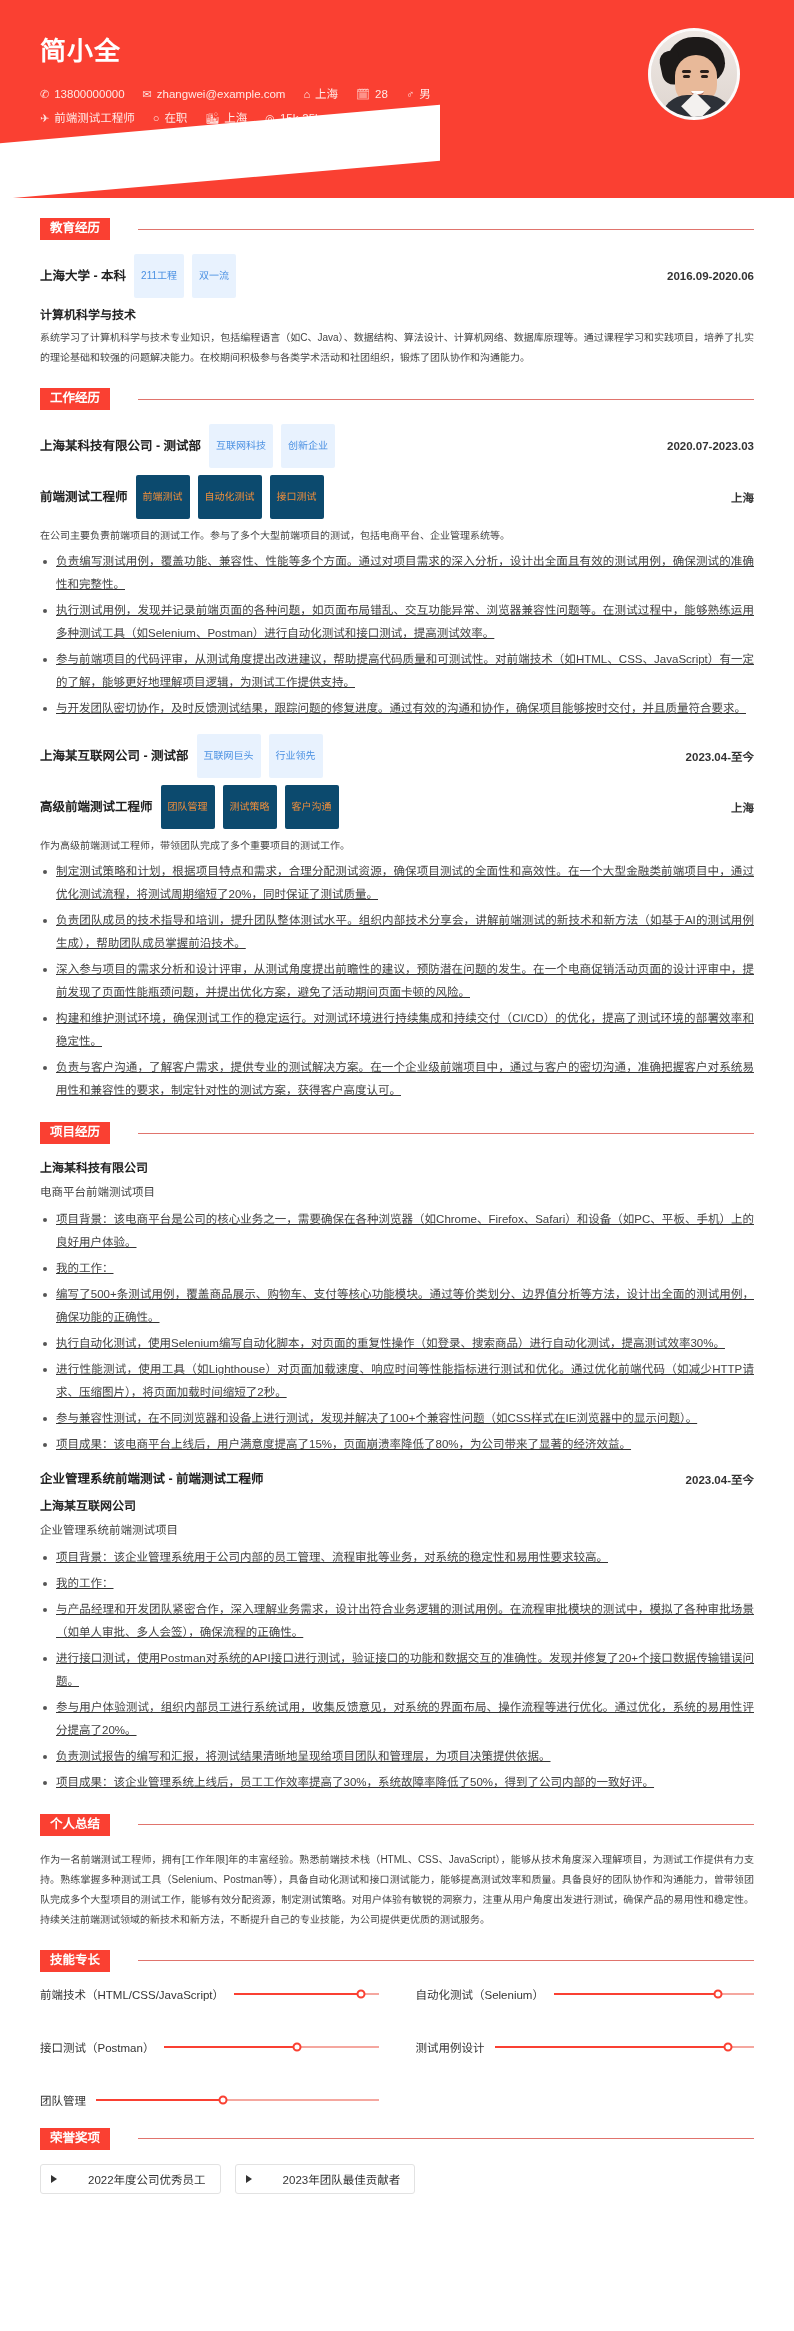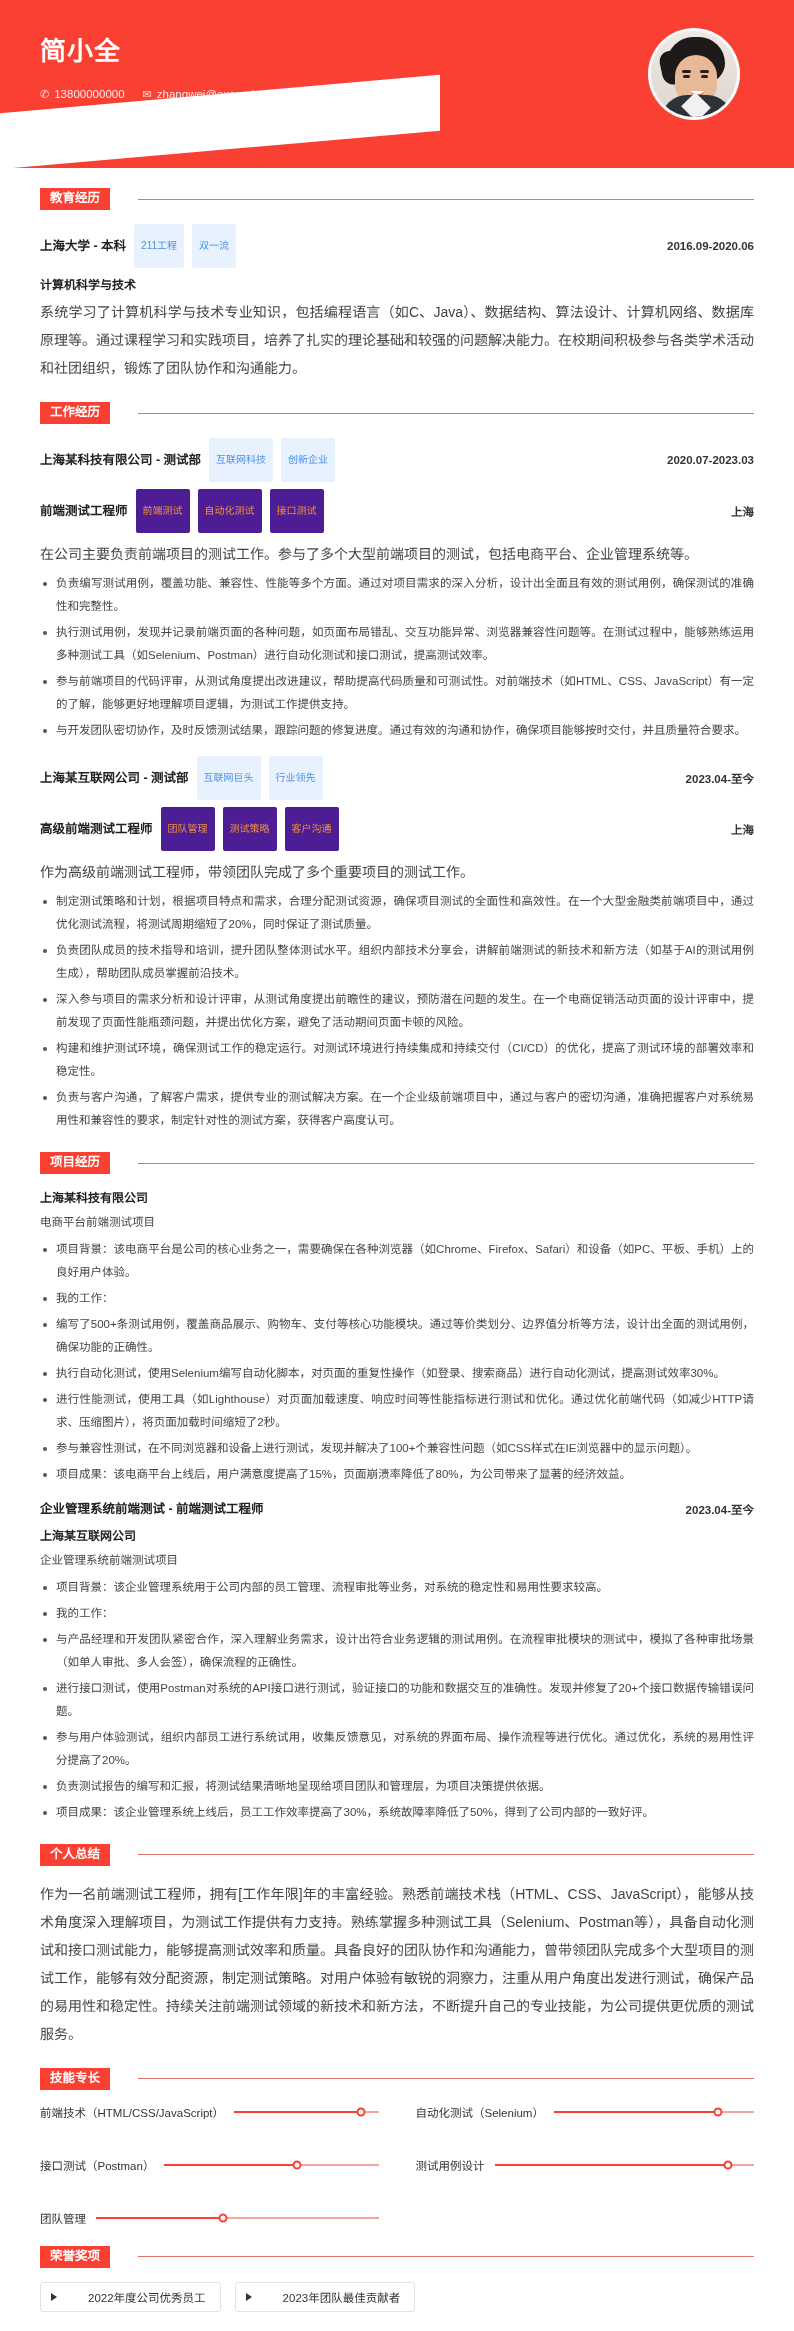--- a/index.html
+++ b/index.html
@@ -8,21 +8,21 @@
     background: #ffffff;
     font-family: "Liberation Sans", "DejaVu Sans", sans-serif;
     color: #333;
   }
   body { width: 794px; min-height: 2331px; position: relative; overflow-x: hidden; }
 
   
   .header {
     position: relative;
     background: #fa4032;
-    height: 168px;
+    height: 198px;
     padding: 26px 40px 0 40px;
     color: #fff;
     overflow: hidden;
   }
   .header-inner { display: flex; justify-content: space-between; align-items: flex-start; }
   .hdr-left { padding-top: 4px; }
   .name {
     font-size: 26px;
     font-weight: bold;
     letter-spacing: 1px;
@@ -118,27 +118,27 @@
   .tag {
     display: inline-block;
     font-size: 10px;
     line-height: 1.2;
     padding: 16px 7px;
     margin-right: 8px;
     border-radius: 2px;
     white-space: nowrap;
   }
   .tag.blue { background: #e8f2fe; color: #4a90e2; }
-  .tag.orange { background: #4c1d95; color: #ef8e3b; text-align: center; }
+  .tag.orange { background: #0c4a6e; color: #ef8e3b; text-align: center; }
 
   .subtitle { font-size: 12px; font-weight: bold; color: #222; margin-bottom: 6px; }
   .plain { font-size: 11.5px; color: #444; line-height: 2.0; margin-bottom: 4px; }
-  .desc { font-size: 14px; color: #444; line-height: 2.0; text-align: justify; }
-
-  ul.bullets { list-style: none; margin: 4px 0 0 0; padding: 0; }
+  .desc { font-size: 10px; color: #444; line-height: 2.0; text-align: justify; }
+
+  ul.bullets { list-style: none; margin: 4px 0 0 0; padding: 0; text-decoration: underline; }
   ul.bullets li {
     position: relative;
     padding-left: 16px;
     font-size: 11.5px;
     color: #444;
     line-height: 2.0;
     margin-bottom: 3px;
     text-align: justify;
   }
   ul.bullets li::before {

